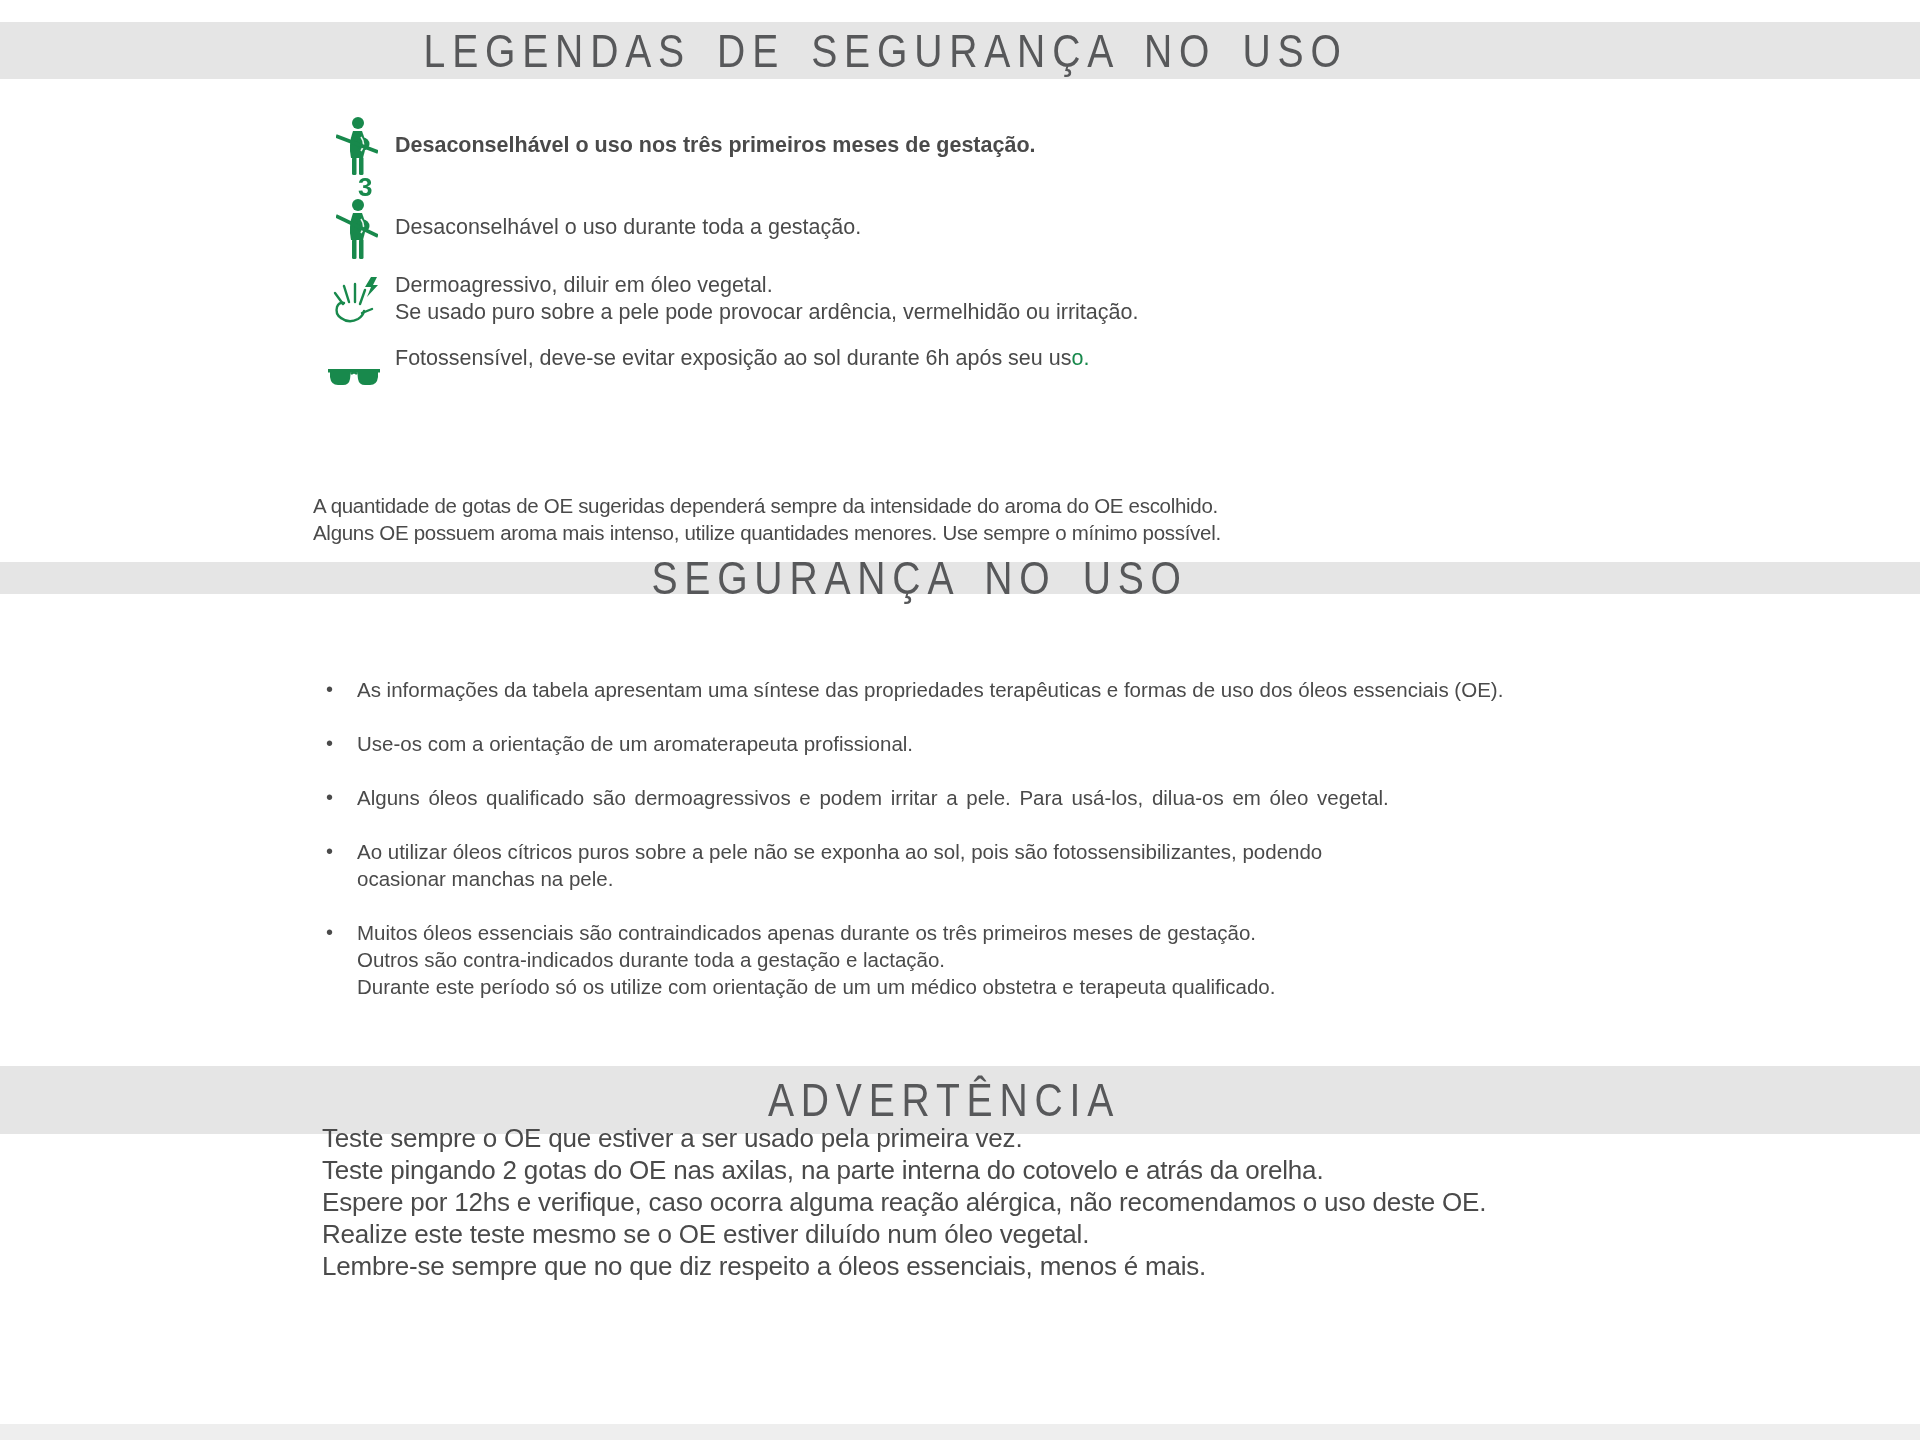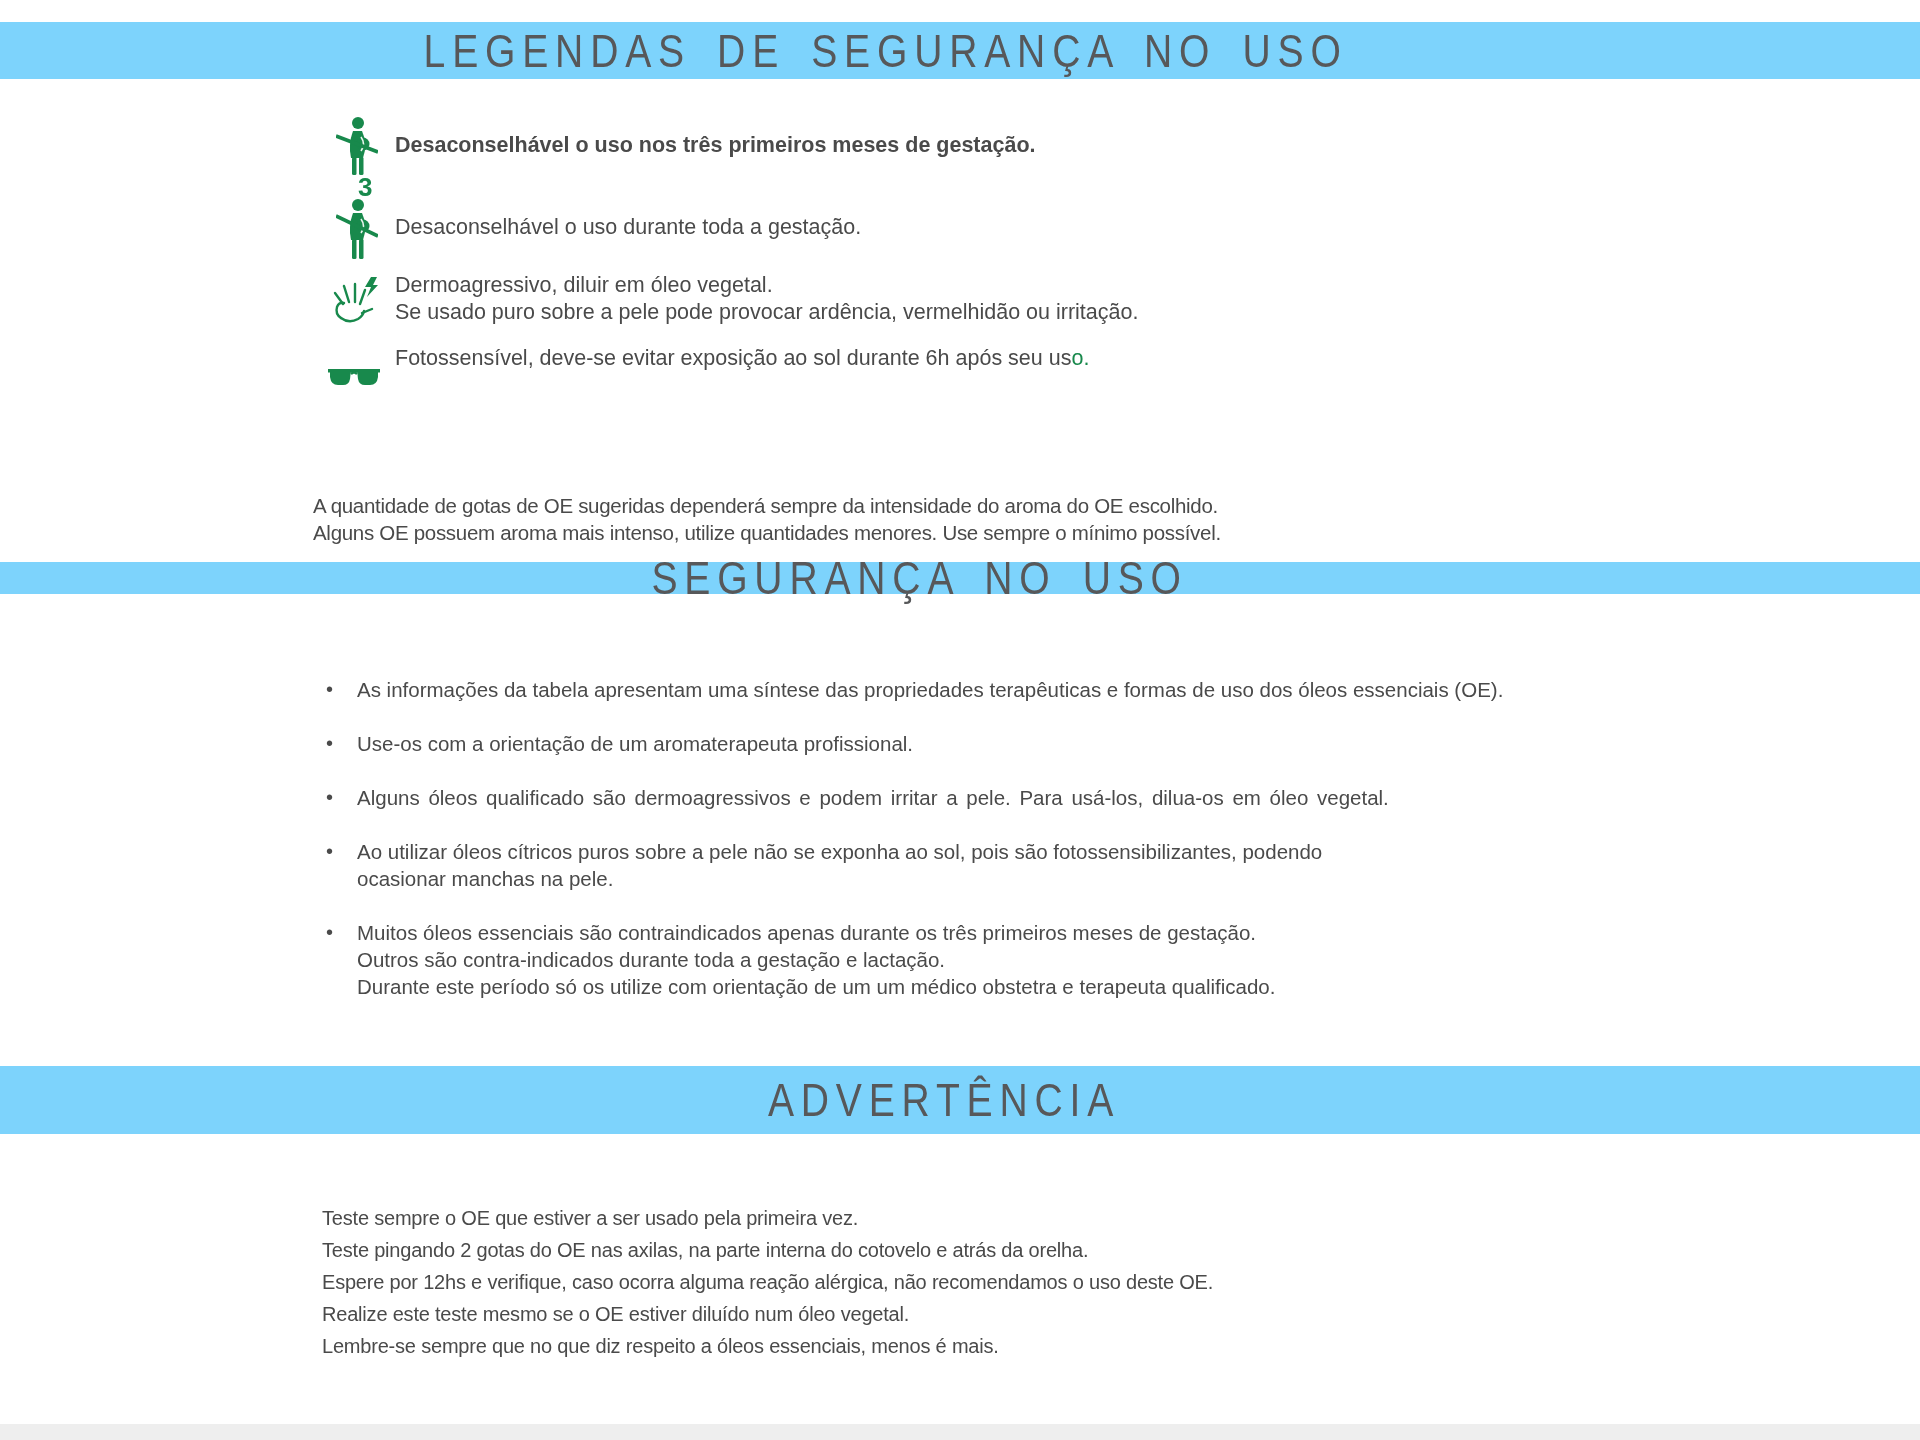--- a/index.html
+++ b/index.html
@@ -1,20 +1,20 @@
 <!DOCTYPE html>
 <html><head>
 <meta charset="utf-8">
 <style>
   html,body{margin:0;padding:0;background:#ffffff;}
   body{width:1920px;height:1440px;position:relative;overflow:hidden;
        font-family:"Liberation Sans", sans-serif;color:#4a4a4a;}
 
   
-  .band{position:absolute;left:0;width:1920px;background:#7dd3fc;
+  .band{position:absolute;left:0;width:1920px;background:#e5e5e5;
         display:flex;align-items:center;justify-content:center;}
   .band-title{font-size:46px;line-height:1;color:#57585a;white-space:nowrap;
               letter-spacing:8px;word-spacing:10px;}
   #band-legend{top:22px;height:57px;}
   #band-legend .band-title{transform:scaleX(0.85) translateX(-87px);}
   #band-seguranca{top:562px;height:32px;}
   #band-seguranca .band-title{transform:scaleX(0.85) translateX(-47px);}
   #band-advertencia{top:1066px;height:68px;}
   #band-advertencia .band-title{transform:scaleX(0.85) translateX(-19px);}
 
@@ -38,21 +38,21 @@
                line-height:27px;letter-spacing:-0.3px;white-space:nowrap;margin-top:44px;}
 
   
   #bullet-list{position:absolute;left:326px;top:676px;width:1420px;}
   .bullet-item{display:flex;margin-bottom:27px;font-size:20.5px;line-height:27px;}
   .bullet-dot{width:31px;flex:none;font-size:20px;}
   .bullet-lines div{white-space:nowrap;}
   #bullet-3 .bullet-lines{word-spacing:3px;}
 
   
-  #advert-para{position:absolute;left:322px;top:1202px;font-size:20px;
+  #advert-para{position:absolute;left:322px;top:1122px;font-size:26px;
                line-height:32px;letter-spacing:-0.2px;}
   #advert-para div{white-space:nowrap;}
 
   
   #bottom-strip{position:absolute;left:0;bottom:0;width:1920px;height:16px;background:#eeeeee;}
 
   svg{display:block;}
 </style>
 </head>
 <body>

